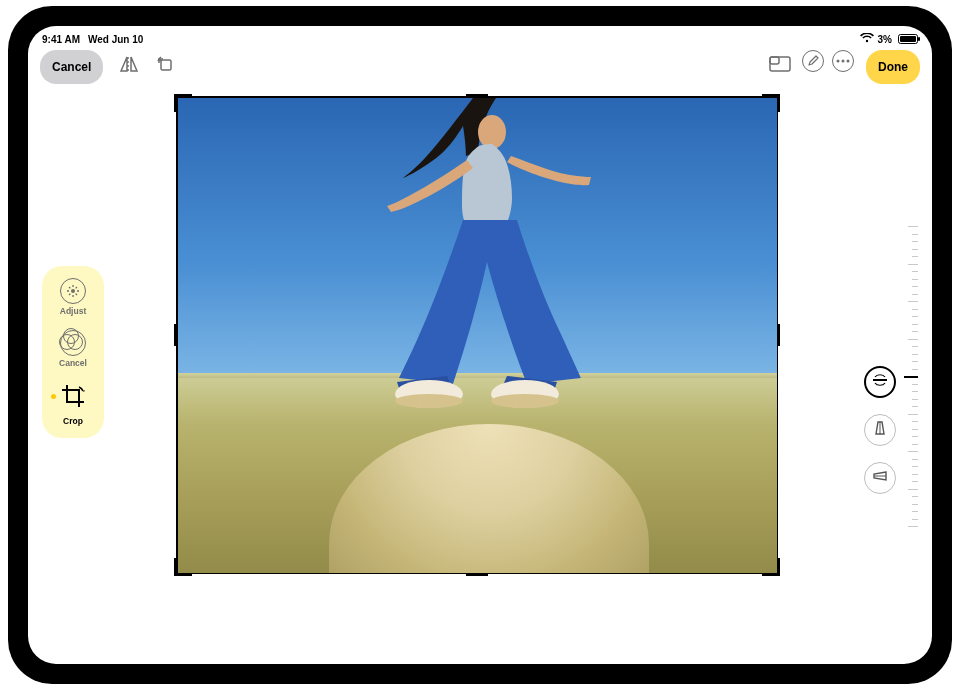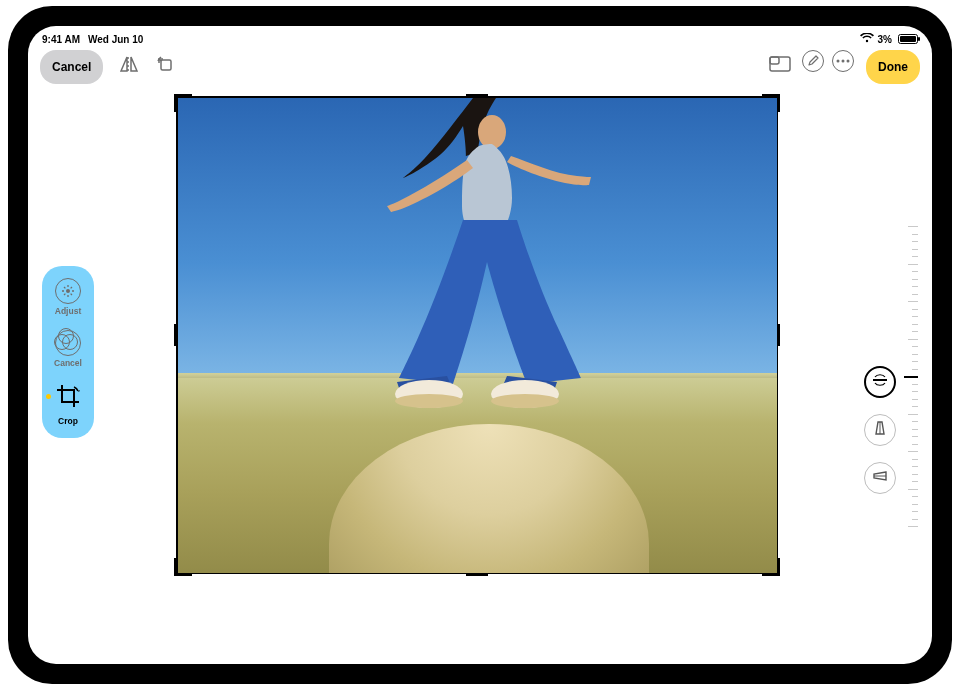--- a/index.html
+++ b/index.html
@@ -145,22 +145,22 @@
   }
   .crop-mid.t { top:-2px; left:50%; transform:translateX(-50%); width:22px; height:3px; }
   .crop-mid.b { bottom:-2px; left:50%; transform:translateX(-50%); width:22px; height:3px; }
   .crop-mid.l { left:-2px; top:50%; transform:translateY(-50%); height:22px; width:3px; }
   .crop-mid.r { right:-2px; top:50%; transform:translateY(-50%); height:22px; width:3px; }
 
   
   .tool-rail {
     position: absolute;
     left: 14px; top: 240px;
-    width: 52px;
-    background: #7dd3fc;
+    width: 62px;
+    background: #fef9c3;
     border-radius: 20px;
     padding: 12px 4px;
     display: flex; flex-direction: column; align-items: center; gap: 14px;
   }
   .tool-item { display:flex; flex-direction:column; align-items:center; gap:2px; color:#6e6e6e; position:relative; }
   .tool-item.active { color:#000; }
   .tool-label { font-size: 8.5px; font-weight: 600; }
   .tool-dot { position:absolute; left:-8px; top:12px; width:5px; height:5px; border-radius:50%; background:#ffc800; }
 
   .tool-circ {

